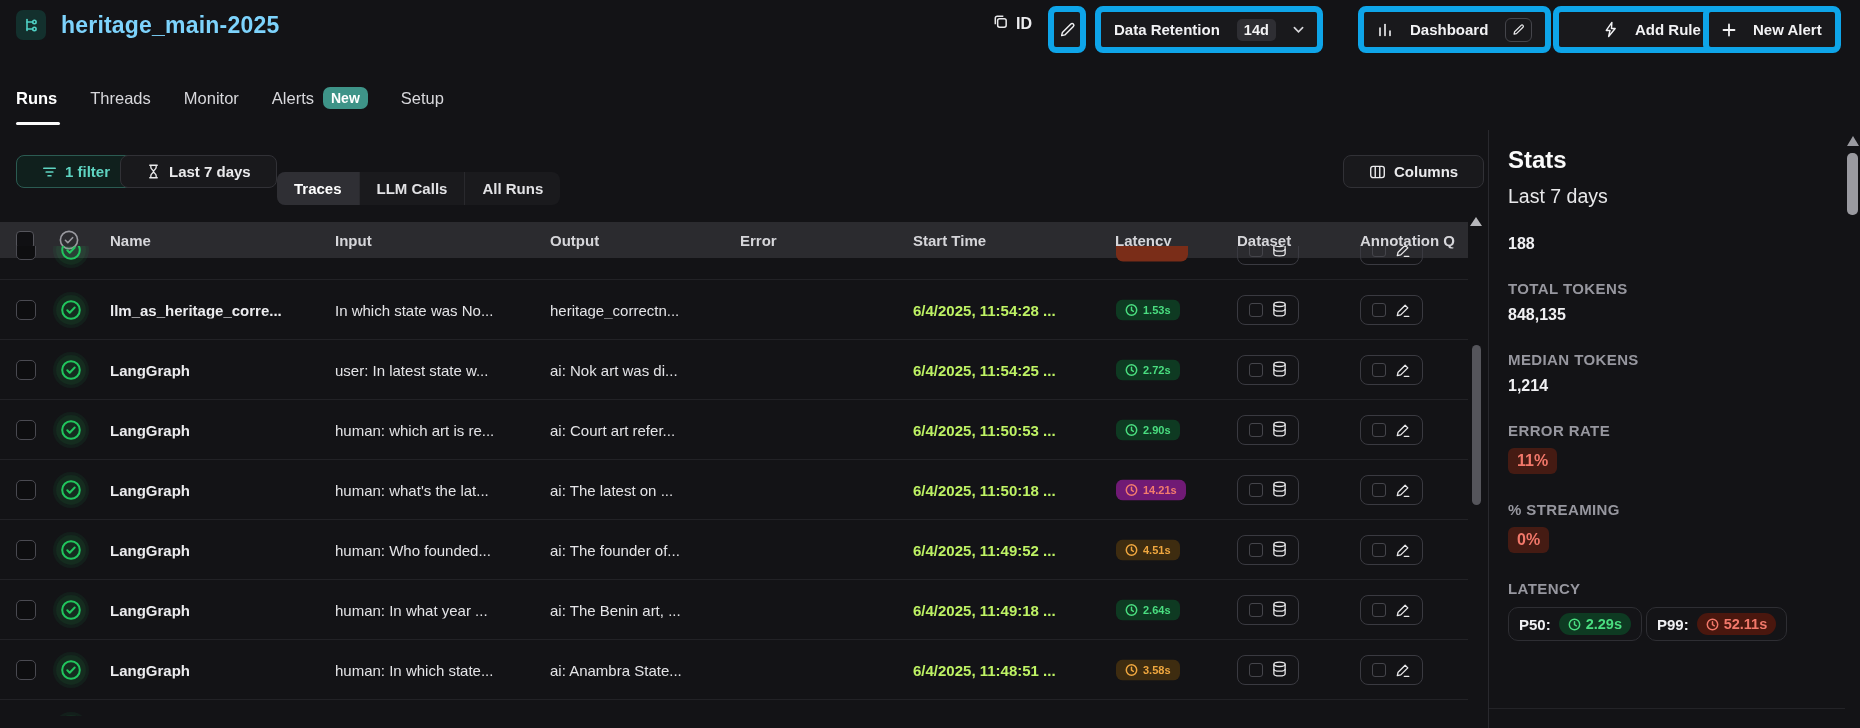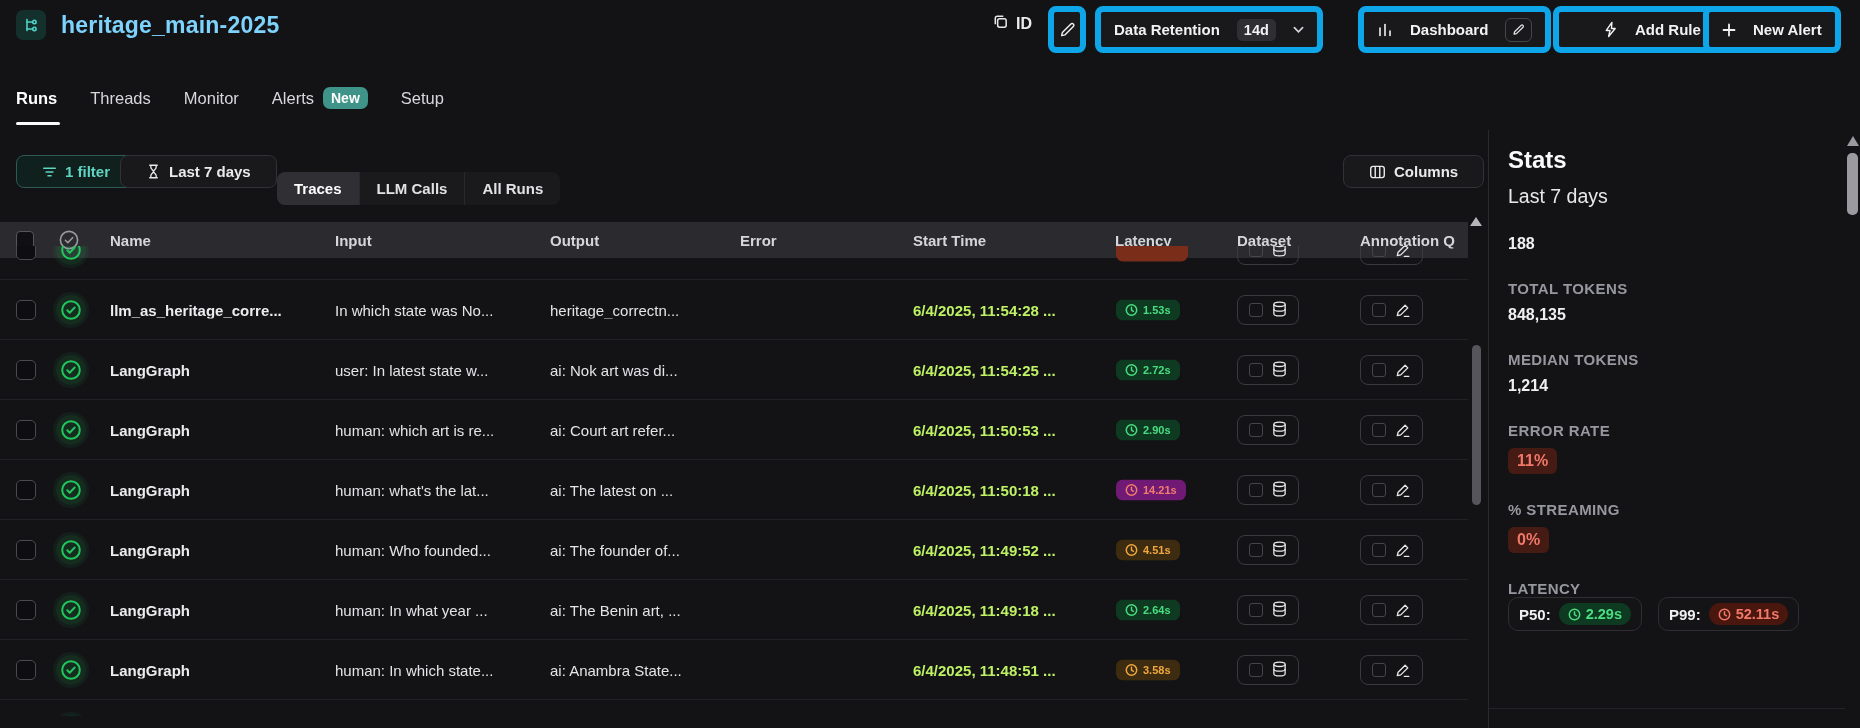--- a/index.html
+++ b/index.html
@@ -94,21 +94,21 @@
 
   
   #stats { left:1508px; top:146px; width:330px; }
   #stats-title { font-size:24px; font-weight:700; color:#FAFAFA; }
   #stats-range { font-size:19.5px; margin-top:11px; color:#E8E8EA; }
   .stat { margin-top:27px; }
   .stat-label { font-size:15px; font-weight:600; color:#97979F; letter-spacing:.4px; }
   .stat-value { font-size:16px; font-weight:700; color:#F0F0F3; margin-top:9px; }
   .stat-badge { display:inline-block; margin-top:9px; background:#451B13; color:#F2786A;
     font-size:16px; font-weight:700; padding:4px 9px; border-radius:6px; }
-  #latency-pills { display:flex; gap:16px; }
+  #latency-pills { display:flex; gap:4px; margin-top:10px; }
   .pill { display:inline-flex; align-items:center; gap:8px; border:1px solid #2E2E33;
     background:#141417; border-radius:10px; padding:5px 10px; cursor:pointer; }
   .pill-label { font-size:15px; font-weight:700; color:#F0F0F3; }
   .pill-badge { display:inline-flex; align-items:center; gap:5px; border-radius:12px;
     padding:3px 9px; font-size:14.5px; font-weight:700; }
   .pill-badge.green { background:#0E3A22; color:#4ADE80; }
   .pill-badge.red   { background:#4A170E; color:#F2786A; }
 </style>
 </head>
 <body>

